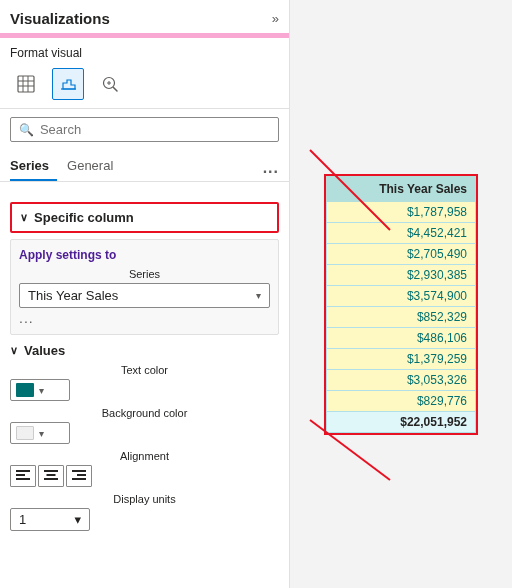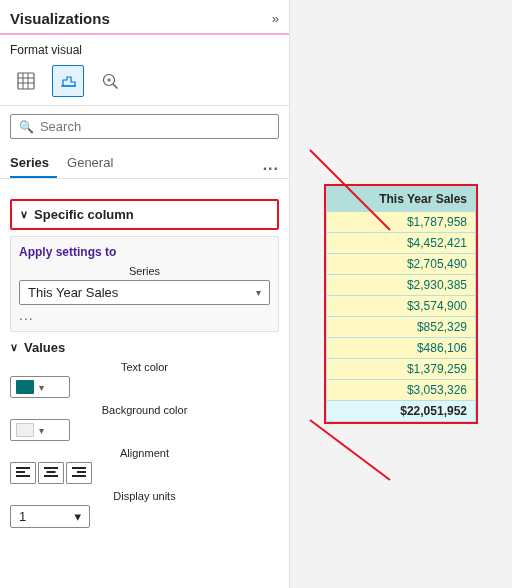--- a/index.html
+++ b/index.html
@@ -22,21 +22,21 @@
       display: flex;
       flex-direction: column;
       padding: 10px 0 0 0;
     }
 
     .panel-header {
       display: flex;
       justify-content: space-between;
       align-items: center;
       padding: 0 10px 6px 10px;
-      border-bottom: 2px solid #f9a8d4;
+      border-bottom: 5px solid #f9a8d4;
     }
 
     .panel-title {
       font-size: 15px;
       font-weight: 600;
       color: #252423;
     }
 
     .panel-collapse-icon {
       color: #605e5c;
@@ -498,20 +498,23 @@
             <tr>
               <td>$486,106</td>
             </tr>
             <tr>
               <td>$1,379,259</td>
             </tr>
             <tr>
               <td>$3,053,326</td>
             </tr>
             <tr>
+              <td>$829,776</td>
+            </tr>
+            <tr>
               <td style="font-weight: 700; color: rgb(37, 36, 35);">$22,051,952</td>
             </tr>
           </tbody>
       </table>
     </div>
 
     <svg class="arrows-svg" viewBox="0 0 222 588" preserveAspectRatio="none">
 
       <line x1="20" y1="150" x2="100" y2="230" stroke="#e81123" stroke-width="2"></line>
 

